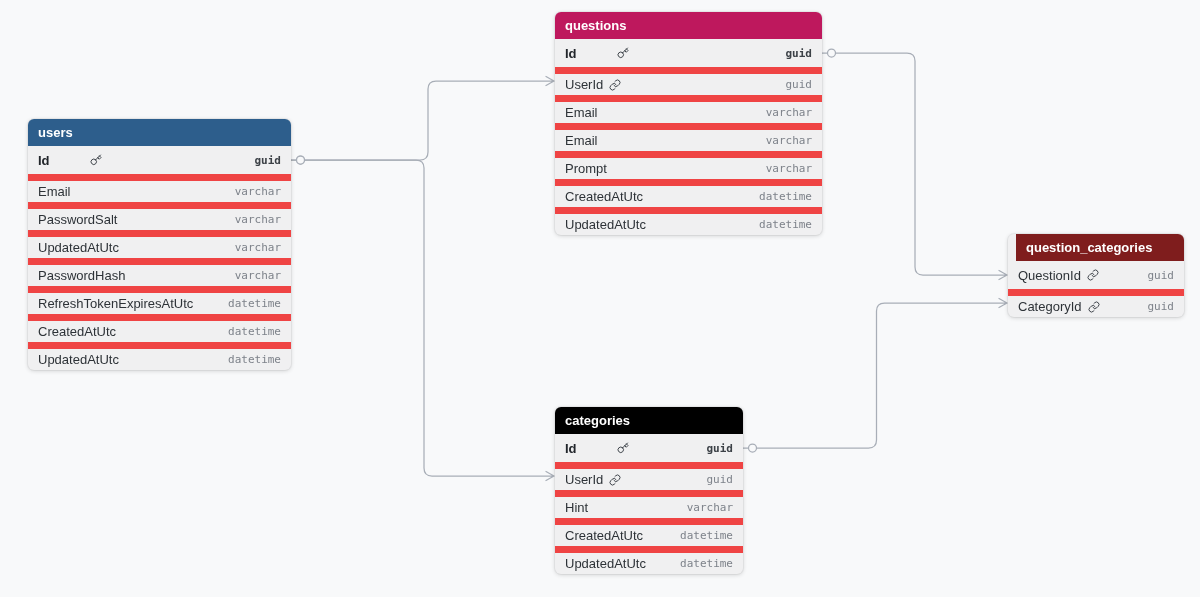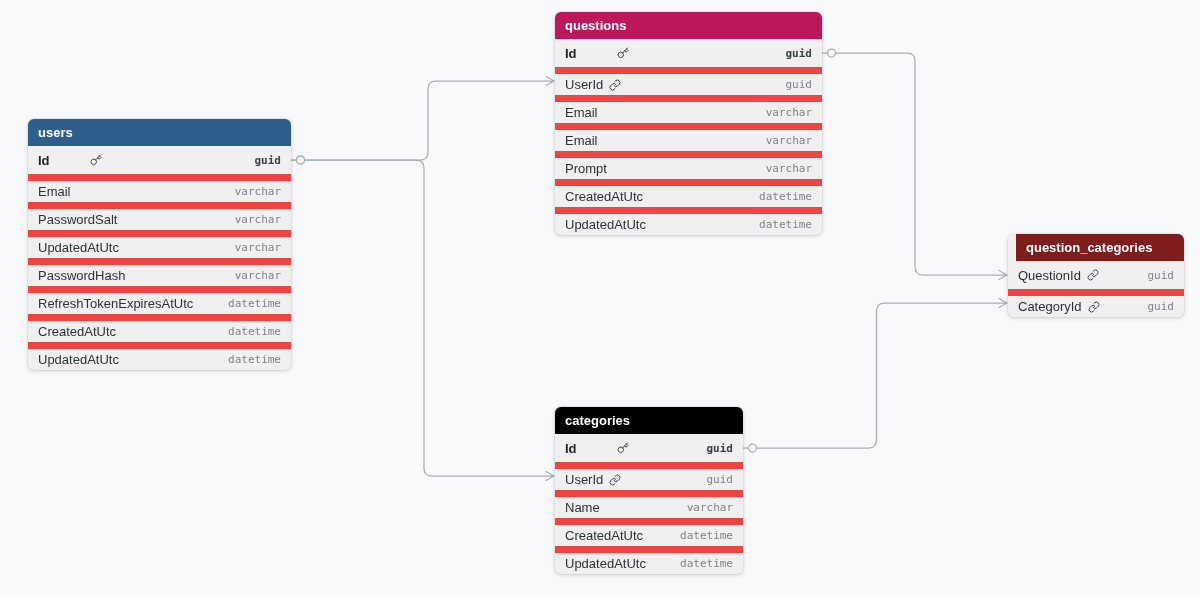--- a/index.html
+++ b/index.html
@@ -289,21 +289,21 @@
                 <path d="M14 11a5 5 0 0 0-7.54-.54l-3 3a5 5 0 0 0 7.07 7.07l1.71-1.71"></path>
               </svg>
             </span>
           </span>
           <span class="field-type">
             <span>guid</span>
           </span>
         </div>
         <div class="field-row">
           <span class="field-name">
-            <span>Name</span>
+            <span>Hint</span>
           </span>
           <span class="field-type">
             <span>varchar</span>
           </span>
         </div>
         <div class="field-row">
           <span class="field-name">
             <span>CreatedAtUtc</span>
           </span>
           <span class="field-type">

